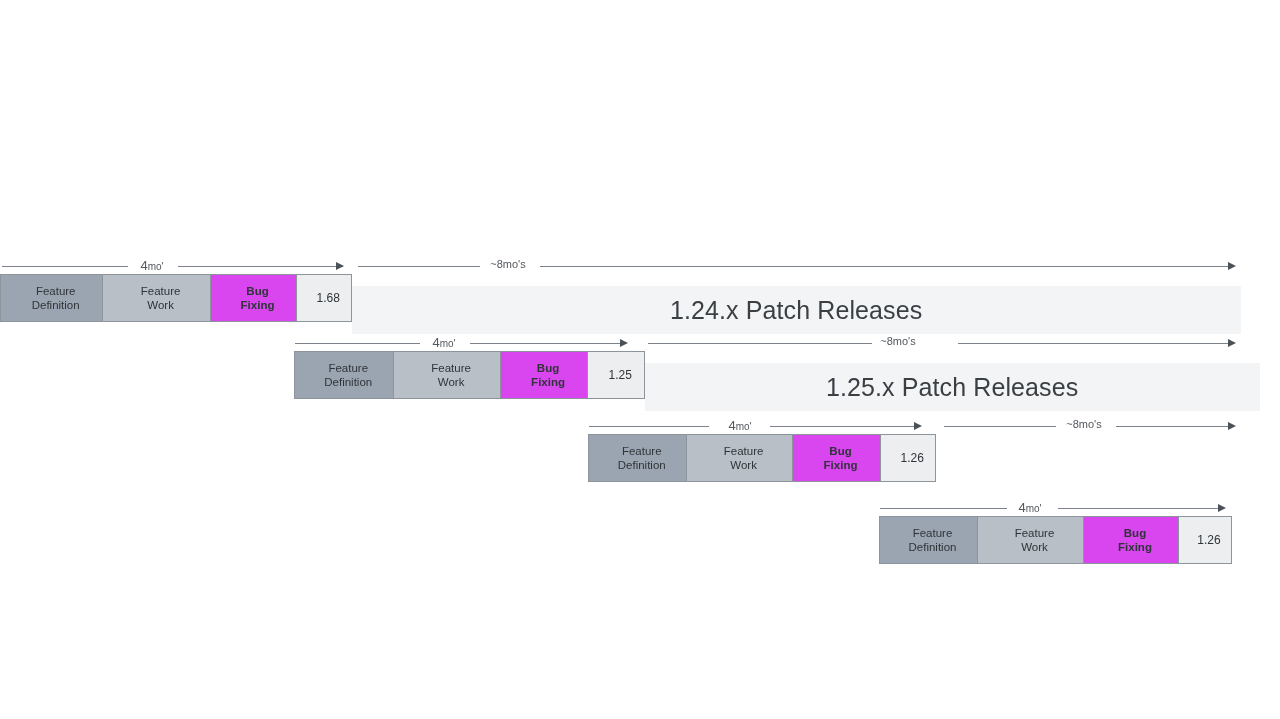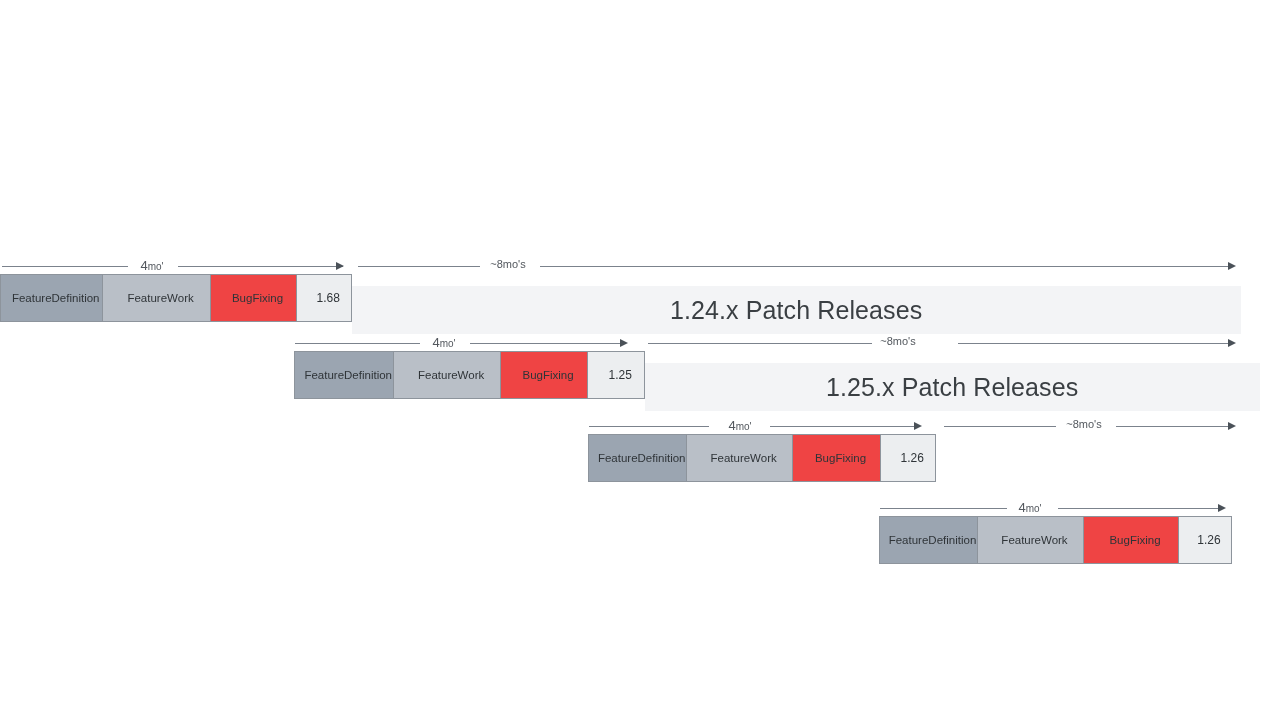--- a/index.html
+++ b/index.html
@@ -47,34 +47,35 @@
     top: 0;
     height: 48px;
     display: flex;
     box-sizing: border-box;
     border: 1px solid #8d949c;
   }
   .phase {
     box-sizing: border-box;
     border-right: 1px solid #8d949c;
     display: flex;
+    flex-direction: column;
     align-items: center;
     justify-content: center;
     font-size: 11.5px;
     line-height: 14px;
     color: #2f3438;
     text-align: center;
     white-space: nowrap;
     overflow: hidden;
     padding-left: 8px;
   }
   .phase:last-child { border-right: none; }
   .phase-def  { background: #9ba5b1; }
   .phase-work { background: #b9bfc7; }
-  .phase-bug  { background: #ef4444; }
+  .phase-bug  { background: #d946ef; font-weight: bold; }
   .phase-ver  { background: #eceef0; font-size: 12px; }
   .phase-ver .vline { line-height: 14px; }
 
   
   .measure {
     position: absolute;
     height: 18px;
   }
   .mline {
     position: absolute;

